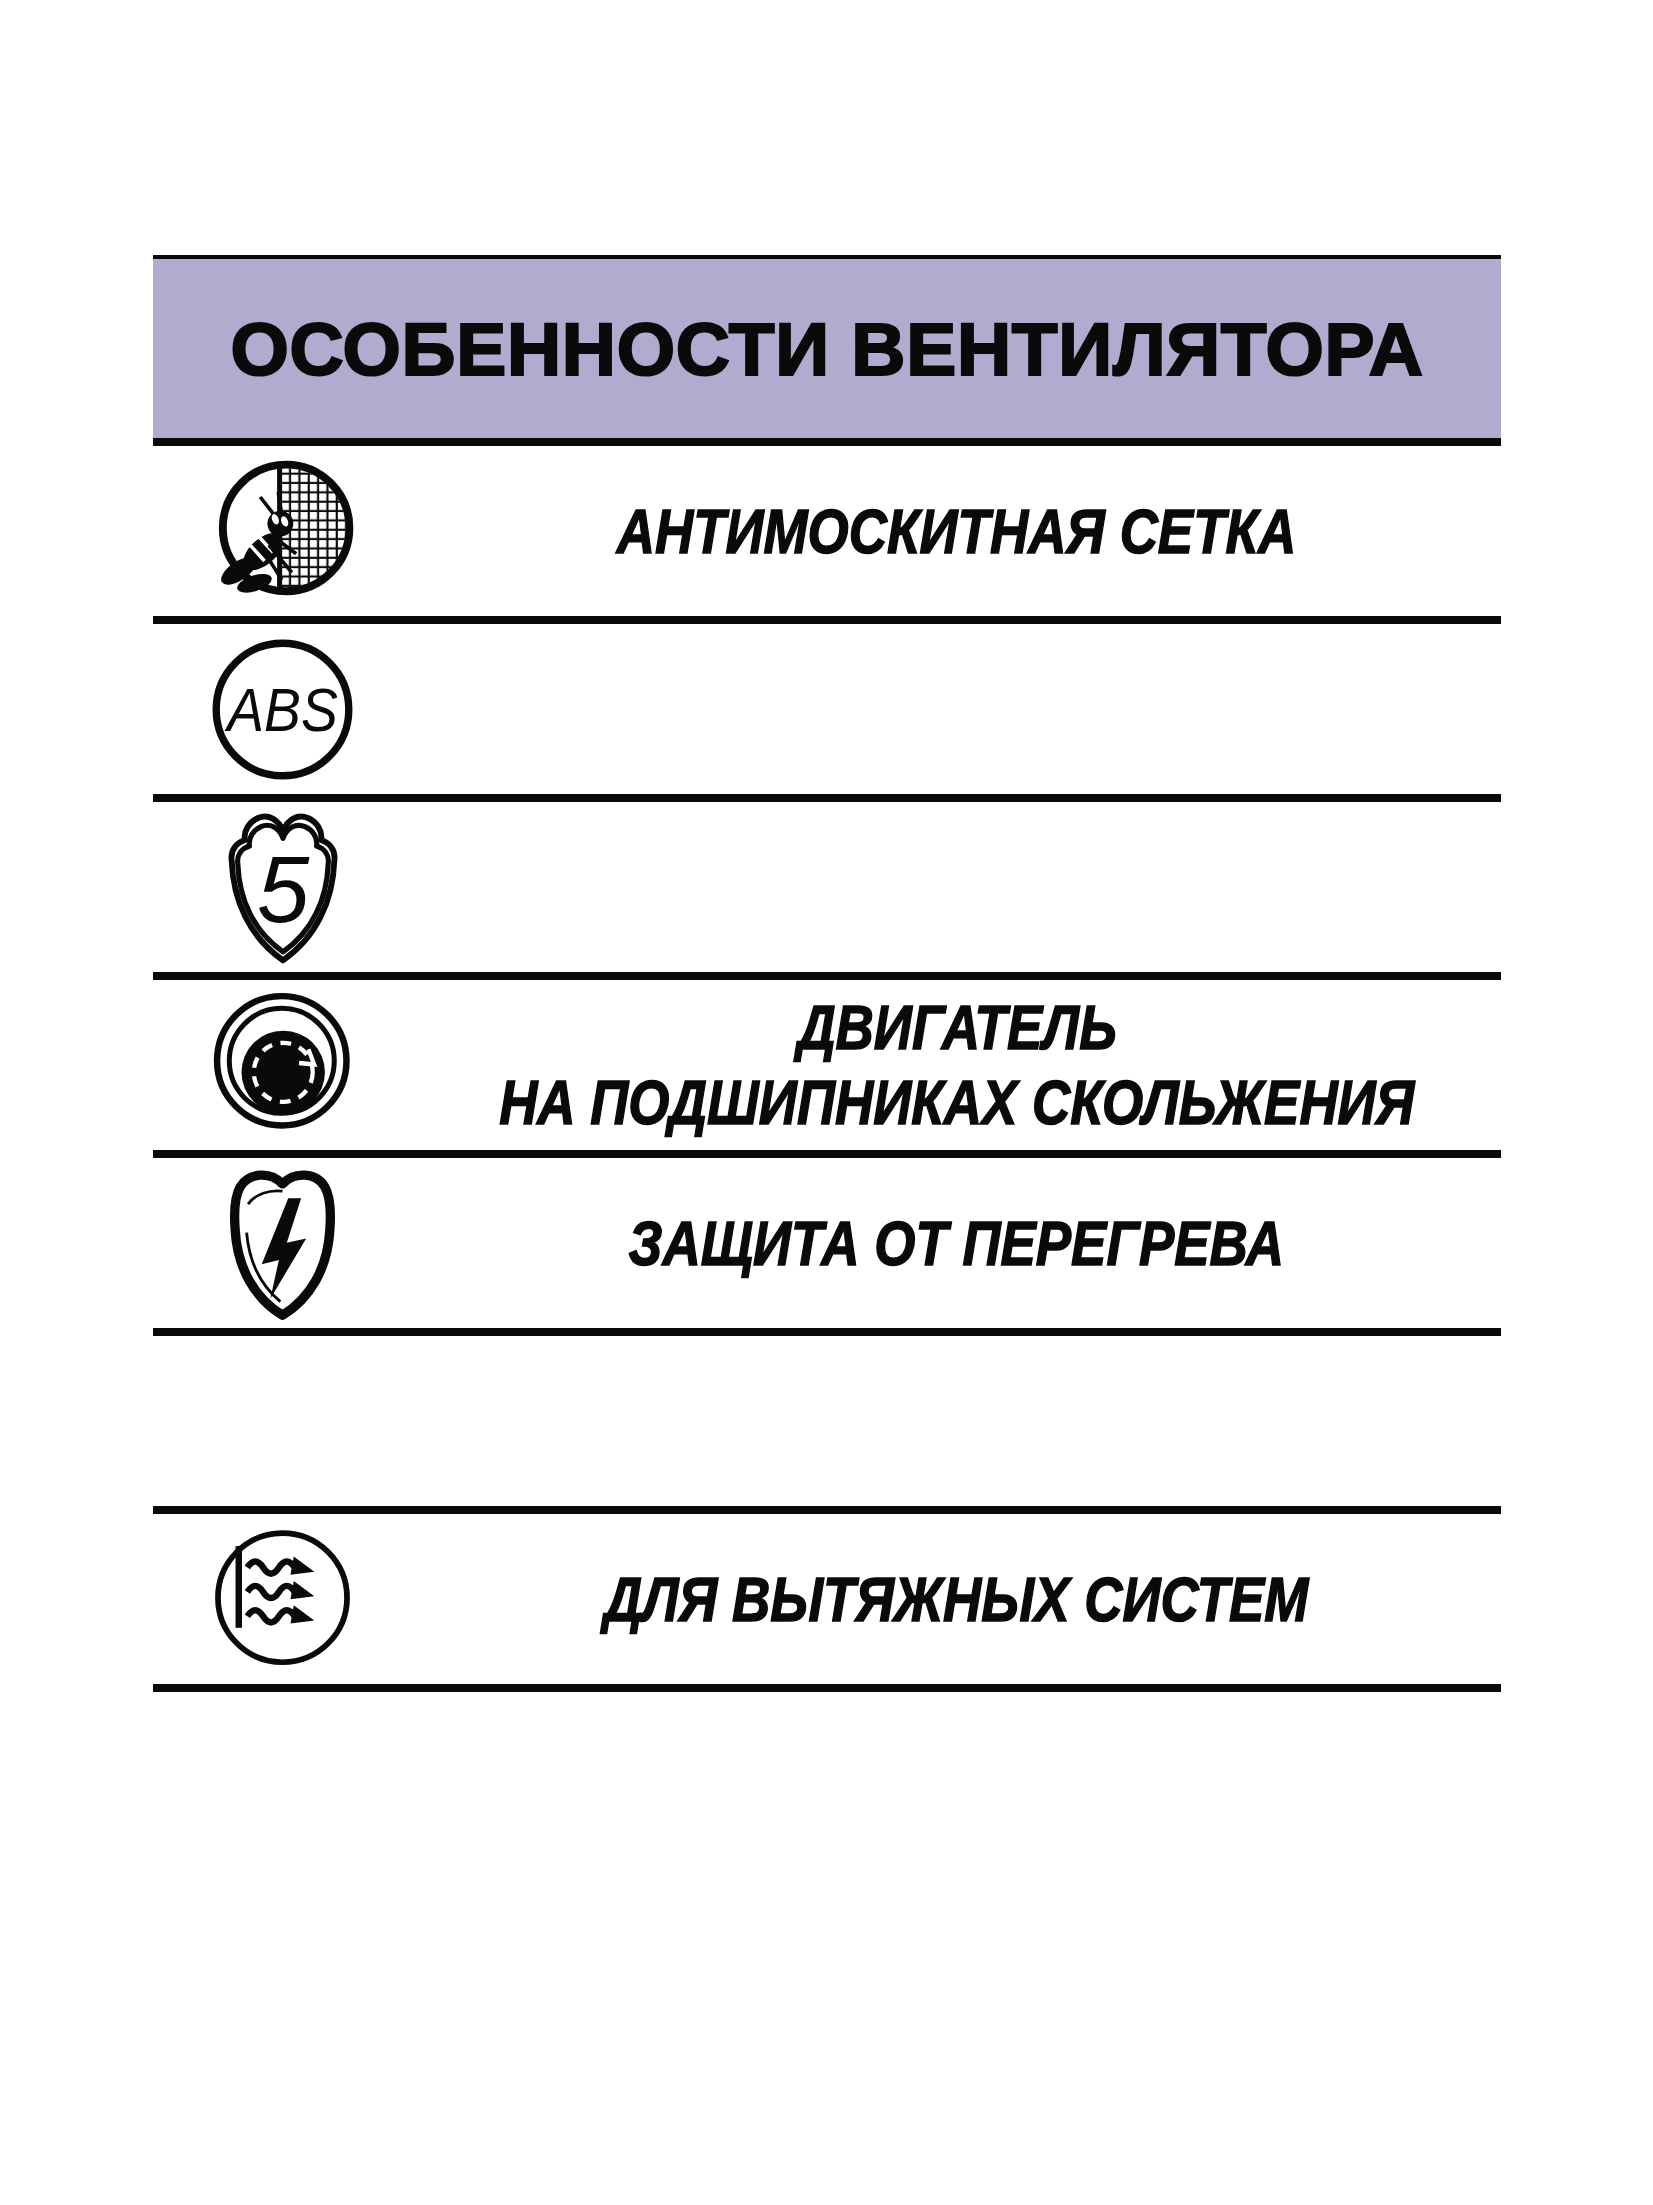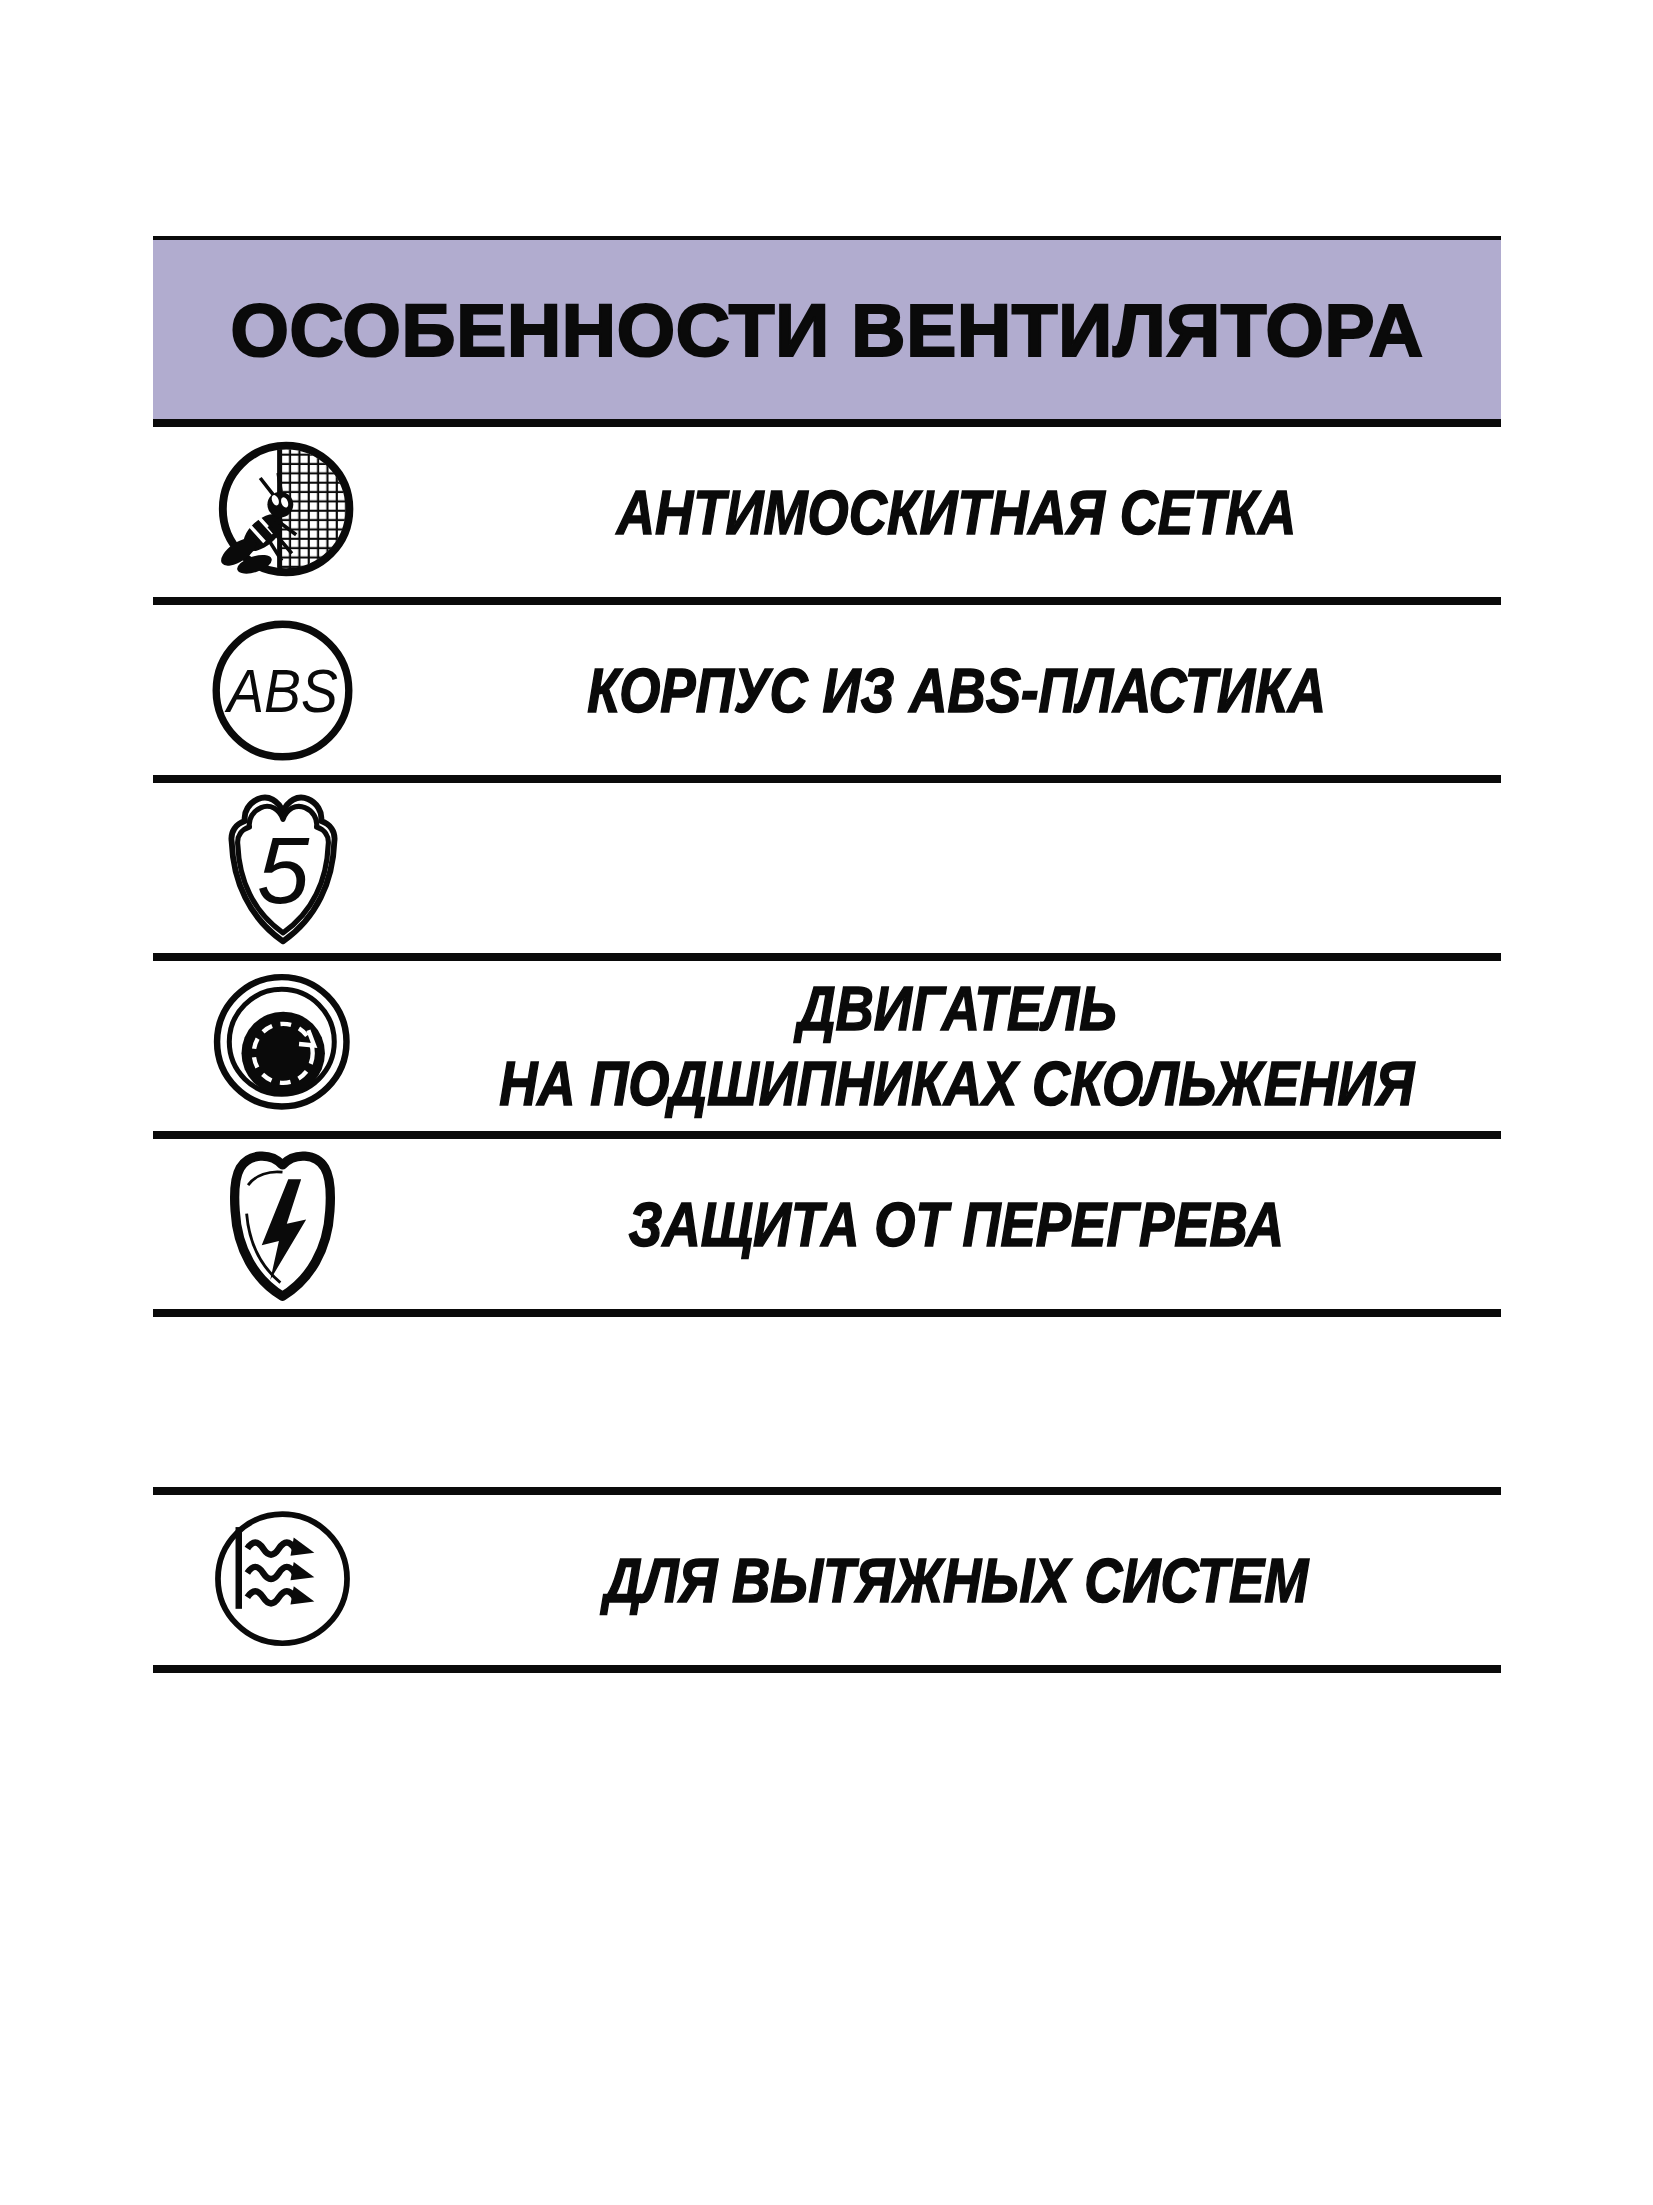--- a/index.html
+++ b/index.html
@@ -1,20 +1,20 @@
 <!DOCTYPE html>
 <html style="font-size:11.8px"><head>
 <meta charset="utf-8">
 <style>
   html,body{margin:0;padding:0;background:#ffffff;}
   .canvas{
     position:relative;width:1654px;height:2205px;background:#ffffff;
     font-family:"Liberation Sans", sans-serif;color:#0a0a0a;overflow:hidden;
   }
-  .panel{position:absolute;left:153px;top:236px;width:1348px;}
+  .panel{position:absolute;left:153px;top:255px;width:1348px;}
   .band{
     box-sizing:border-box;height:191px;
     border-top:4.4px solid #0a0a0a;border-bottom:8.8px solid #0a0a0a;
     display:flex;align-items:center;justify-content:center;
   }
   .band-title{
     font-size:75px;font-weight:700;white-space:nowrap;
     -webkit-text-stroke:2.2px #0a0a0a;letter-spacing:0.7px;
   }
   .row{
@@ -77,23 +77,20 @@
       </div>
     </div>
 
     <div class="row">
       <div class="icon-cell">
         <svg width="151" height="151" viewBox="0 0 205 205">
           <circle class="ink-stroke" cx="102.5" cy="102.5" r="90" stroke-width="10"></circle>
           <text class="icon-glyph-text" x="102.5" y="132" font-size="84" textLength="150" lengthAdjust="spacingAndGlyphs" style="-webkit-text-stroke:1.5px #0a0a0a">ABS</text>
         </svg>
       </div>
-      <div class="text-cell">
-        <div class="label">КОРПУС ИЗ ABS-ПЛАСТИКА</div>
-      </div>
     </div>
 
     <div class="row">
       <div class="icon-cell">
         <svg width="132" height="162" viewBox="0 0 180 220">
           <path id="shieldA" class="ink-stroke" stroke-width="8" stroke-linejoin="round" d="M90 34 C84 18 70 10 56 16 C44 21 36 33 38 46 C26 50 18 60 20 74 C22 128 44 178 90 210 C136 178 158 128 160 74 C162 60 154 50 142 46 C144 33 136 21 124 16 C110 10 96 18 90 34 Z"></path>
           <use href="#shieldA" transform="translate(90,113) scale(0.88) translate(-90,-113)" stroke-width="3.5"></use>
           <text class="icon-glyph-text" x="90" y="158" font-size="128" style="-webkit-text-stroke:2px #0a0a0a">5</text>
         </svg>
       </div>

